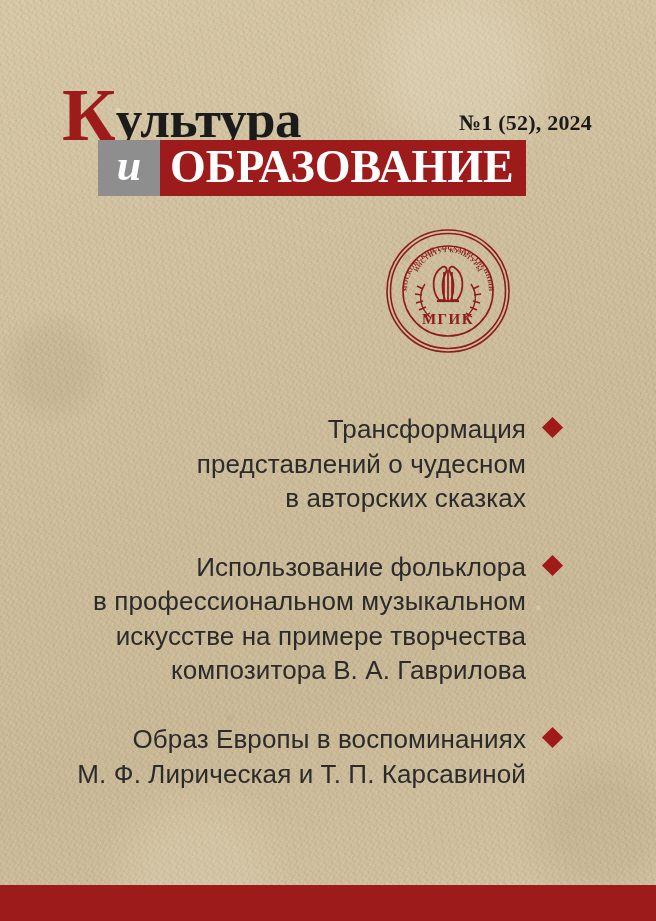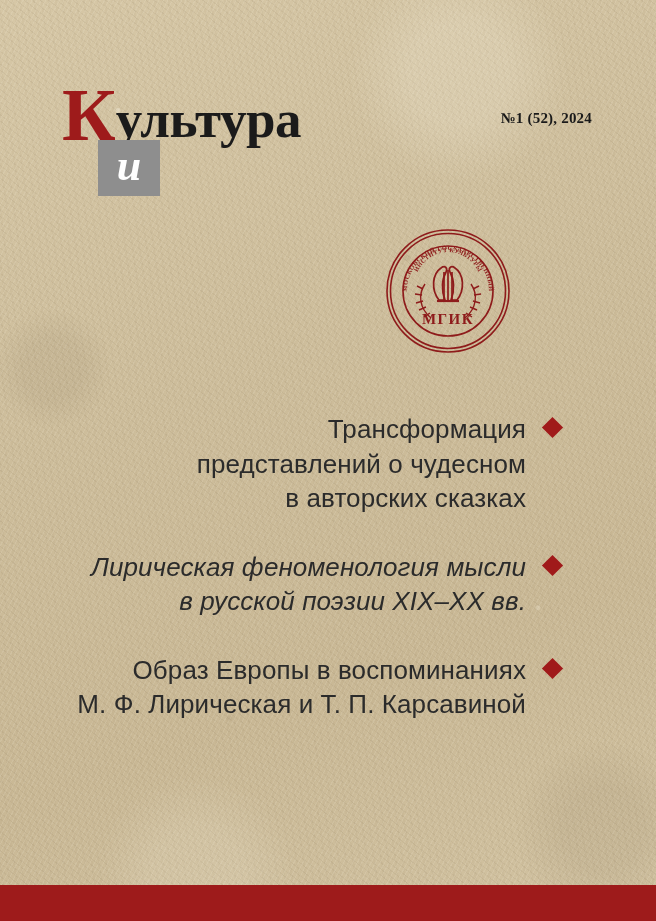--- a/index.html
+++ b/index.html
@@ -46,21 +46,21 @@
     top: 84px;
     width: 530px;
     height: 130px;
   }
   .issue {
     position: absolute;
     right: 0;
     top: 26px;
     font-family: "Liberation Serif", serif;
     font-weight: bold;
-    font-size: 15px;
+    font-size: 22px;
     color: #1a1a1a;
     letter-spacing: 0.2px;
   }
   .title-line1 {
     position: absolute;
     left: 0;
     top: 0;
     height: 62px;
     display: flex;
     align-items: flex-end;
@@ -187,20 +187,23 @@
     <div class="issue">№1 (52), 2024</div>
 
     <div class="title-line1">
       <span class="big-k">К</span>
       <span class="word-ultura">ультура</span>
     </div>
 
     <div class="title-line2">
       <div class="grey-box">
         <span>и</span>
+      </div>
+      <div class="red-box">
+        <span>ОБРАЗОВАНИЕ</span>
       </div>
     </div>
   </div>
 
   <div class="emblem">
     <svg width="126" height="126" viewBox="0 0 126 126" aria-hidden="true">
       <g fill="none" stroke="#8e1b1b" stroke-width="1.6">
         <circle cx="63" cy="63" r="61"></circle>
         <circle cx="63" cy="63" r="57.5"></circle>
         <circle cx="63" cy="63" r="45"></circle>
@@ -239,26 +242,28 @@
 
   <div class="articles">
 
     <div class="article">
       <div class="bullet"></div>
       <div class="article-title">Трансформация
 представлений о чудесном
 в авторских сказках</div>
     </div>
 
-
     <div class="article">
       <div class="bullet"></div>
-      <div class="article-title italic">Лирическая феноменология мысли
-в русской поэзии XIX–XX вв.</div>
-    </div>
+      <div class="article-title">Использование фольклора
+в профессиональном музыкальном
+искусстве на примере творчества
+композитора В. А. Гаврилова</div>
+    </div>
+
 
     <div class="article">
       <div class="bullet"></div>
       <div class="article-title">Образ Европы в воспоминаниях
 М. Ф. Лирическая и Т. П. Карсавиной</div>
     </div>
 
   </div>
 
   <div class="bottom-bar"></div>

